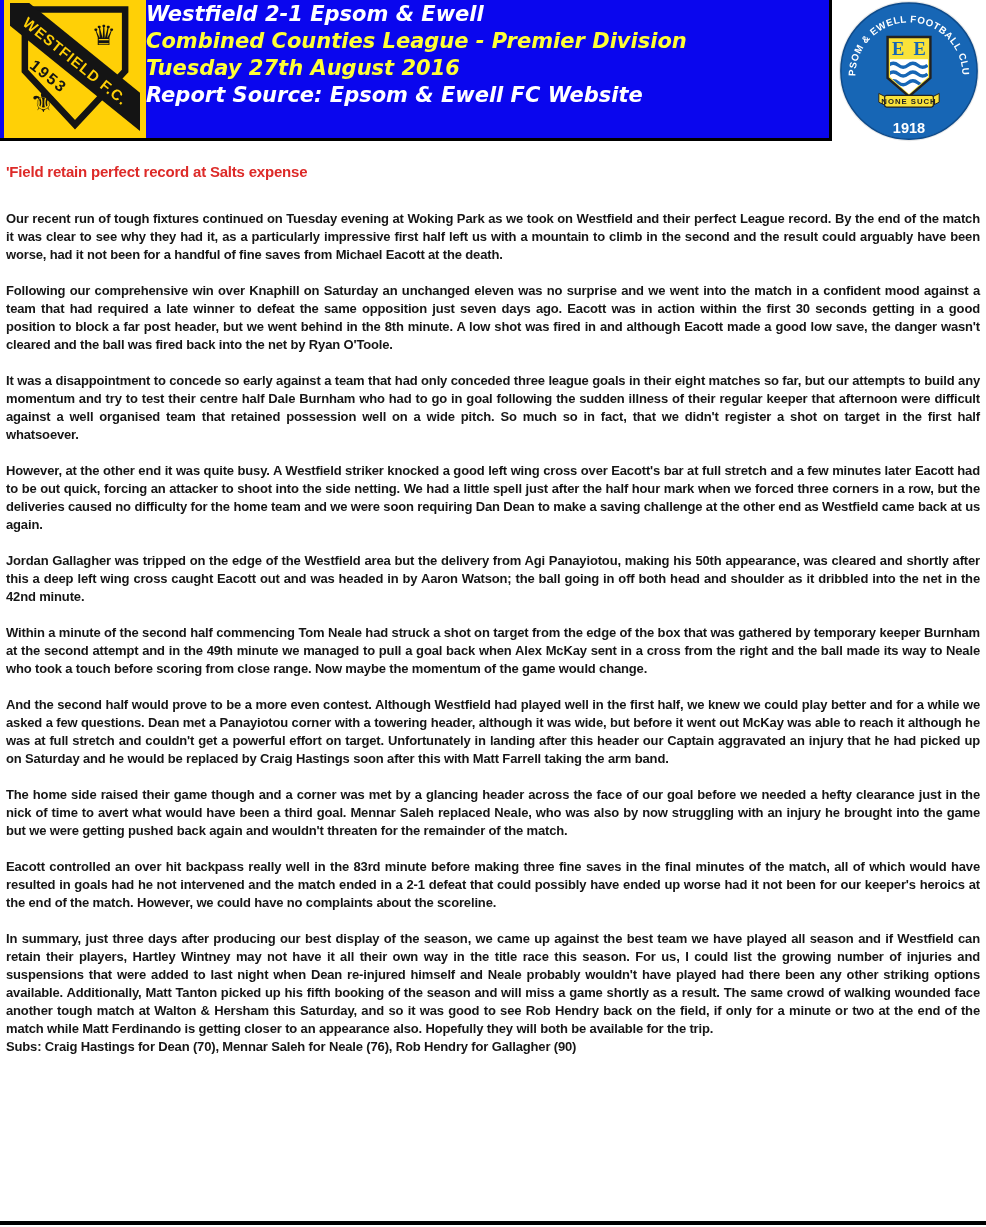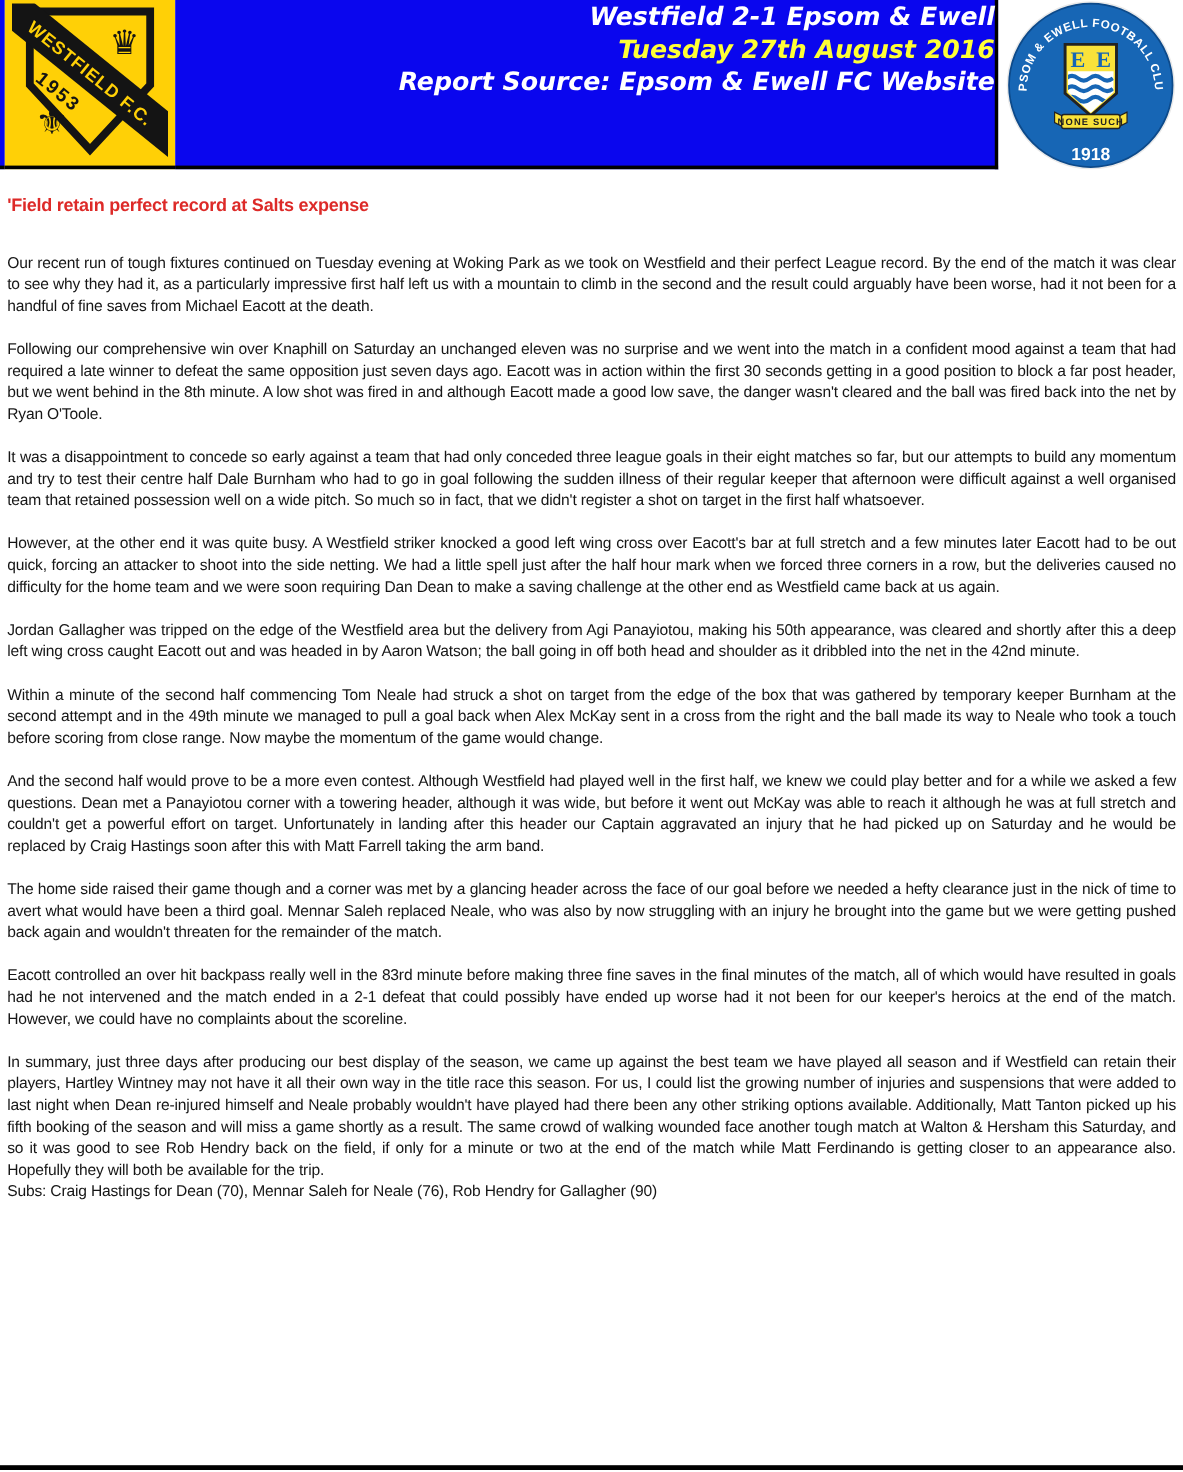--- a/index.html
+++ b/index.html
@@ -13,42 +13,42 @@
   
   .header { display: flex; height: 141px; width: 986px; }
   .edge-stripe { width: 4px; background: #0a06ee; border-bottom: 3px solid #000; }
   .logo-left {
     width: 142px; background: #ffd006; border-bottom: 3px solid #000;
     display: flex; align-items: center; justify-content: center;
   }
   .banner {
     flex: 1; background: #0a06ee;
     border-bottom: 3px solid #000; border-right: 3px solid #000;
-    text-align: right; padding-top: 1px;
+    text-align: left; padding-top: 1px;
   }
   .banner .line {
     font-family: "DejaVu Sans", sans-serif;
     font-weight: bold; font-style: italic;
     font-size: 21px; line-height: 27px; color: #ffffff;
     white-space: nowrap;
   }
   .banner .yellow { color: #ffff36; }
   .logo-right {
     width: 154px; background: #ffffff;
     display: flex; justify-content: center; align-items: flex-start;
   }
 
   
   .article { padding: 0 6px; }
   .headline {
     color: #dd2a28; font-weight: bold; font-size: 15px;
     margin: 22px 0 4px 0; letter-spacing: -0.2px;
   }
   p.report {
-    font-weight: normal; color: #161616;
+    font-weight: bold; color: #161616;
     font-size: 13px; line-height: 18px; letter-spacing: -0.15px;
     text-align: justify; margin: 18px 0 0 0;
   }
   p.report.first { margin-top: 30px; }
   p.squad { margin-top: 18px; }
   p.subs { margin-top: 0; }
 
   .bottom-rule {
     position: absolute; left: 0; right: 0; bottom: 2px;
     height: 4px; background: #000;
@@ -70,20 +70,21 @@
           <text x="70" y="67" text-anchor="middle" font-size="16" font-weight="bold" font-family="Liberation Sans, sans-serif" fill="#ffd006" letter-spacing="1">WESTFIELD F.C.</text>
           <text x="58" y="98" text-anchor="middle" font-size="17" font-weight="bold" font-family="Liberation Sans, sans-serif" fill="#141414" letter-spacing="2">1953</text>
         </g>
         <text x="101" y="44" text-anchor="middle" font-size="30" fill="#141414">♛</text>
         <text x="36" y="116" text-anchor="middle" font-size="34" fill="#141414">⚜</text>
       </svg>
     </div>
 
     <div class="banner">
       <div class="line">Westfield 2-1 Epsom &amp; Ewell</div>
+      <div class="line yellow">Combined Counties League - Premier Division</div>
       <div class="line yellow">Tuesday 27th August 2016</div>
       <div class="line">Report Source: Epsom &amp; Ewell FC Website</div>
     </div>
 
     <div class="logo-right">
       <svg width="150" height="146" viewBox="0 0 150 150">
         <defs>
           <path id="arcTop" d="M 20,78 a 55,55 0 1 1 110,0" fill="none"></path>
           <clipPath id="waveClip">
               <path d="M55.5 61 H94.5 V79 L75 96.5 L55.5 79 Z"></path>

